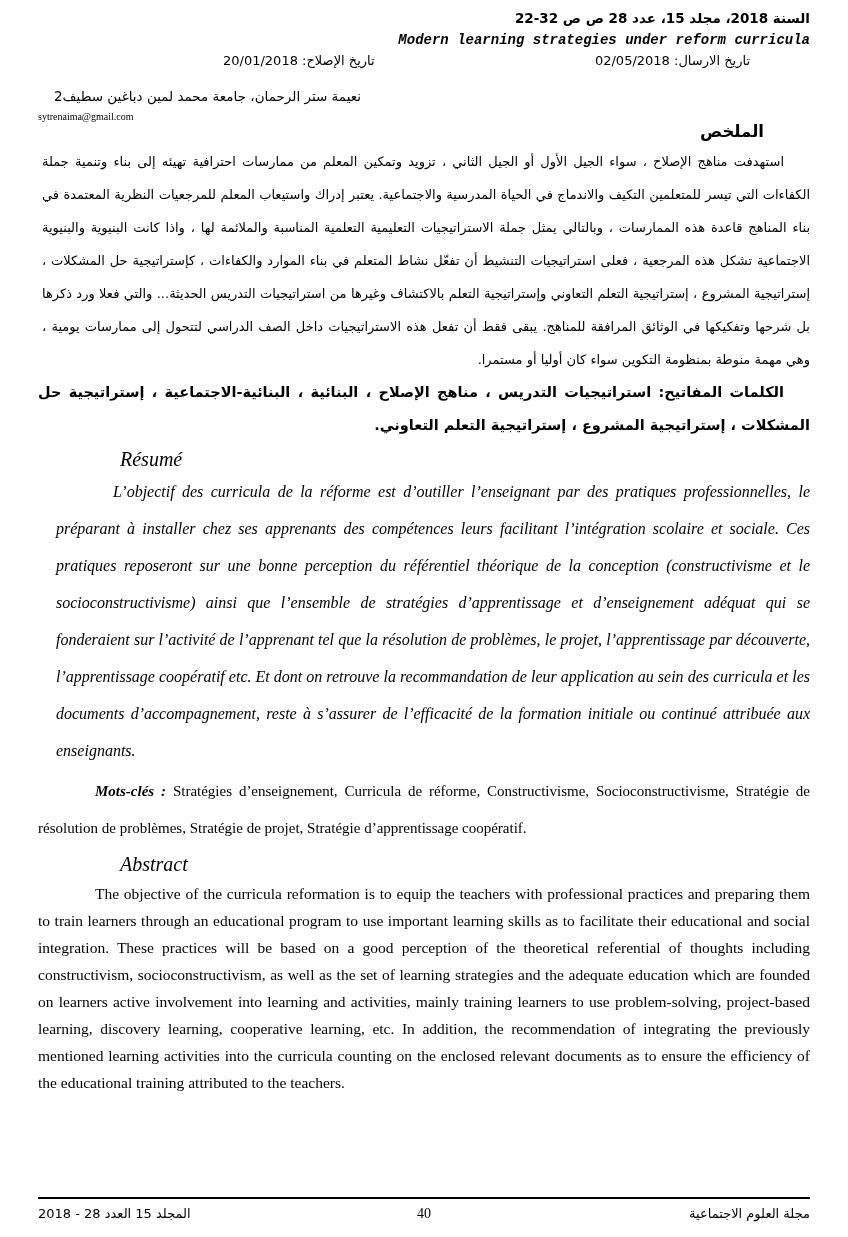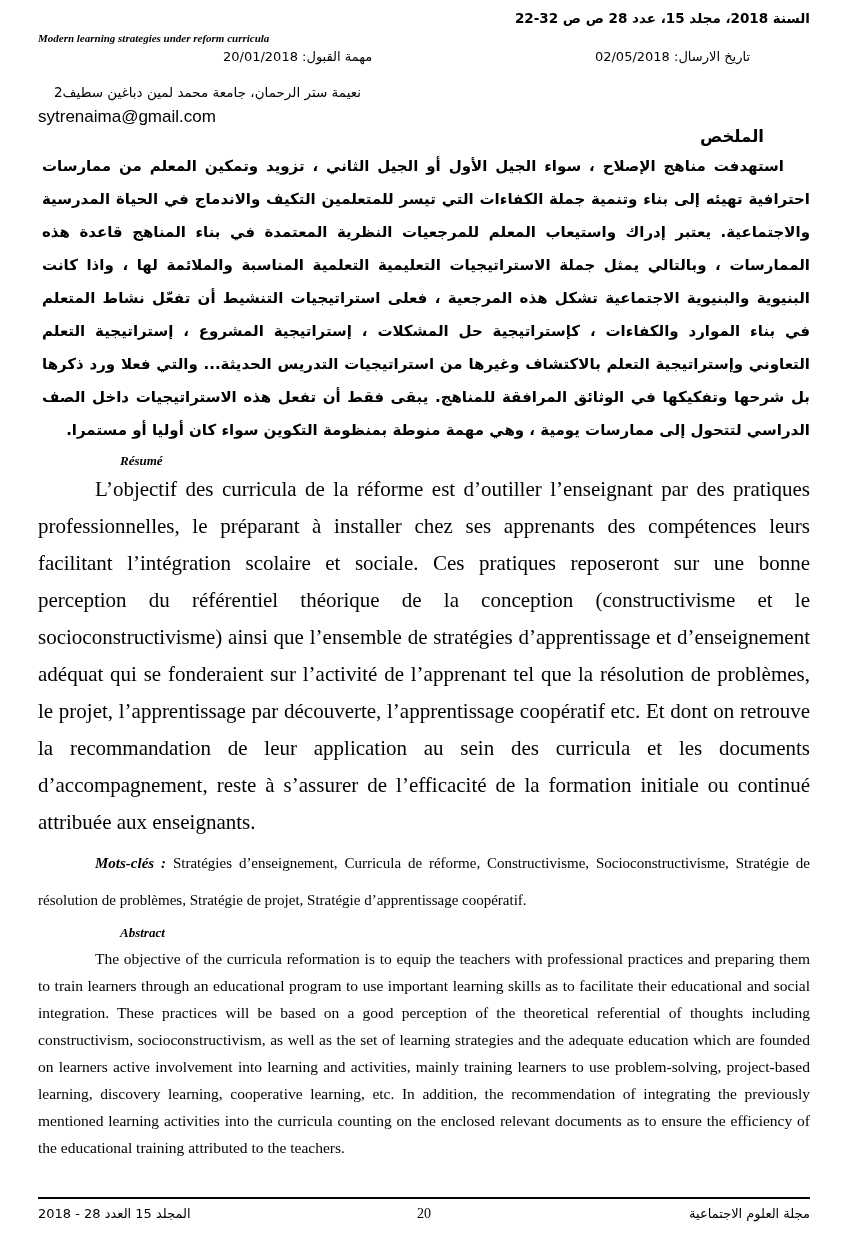--- a/index.html
+++ b/index.html
@@ -21,73 +21,73 @@
     font-weight: bold; font-size: 13.5px;
     padding-top: 10px;
   }
   .title-ar {
     direction: rtl; text-align: center;
     font-family: "DejaVu Sans", sans-serif;
     font-weight: normal; font-size: 29px;
     margin: 14px 0 0 0;
   }
   .title-en {
-    text-align: left;
-    font-family: Liberation Serif, serif;
-    font-style: italic; font-weight: bold; font-size: 11px;
+    text-align: right;
+    font-family: Liberation Mono, monospace;
+    font-style: italic; font-weight: bold; font-size: 14px;
     margin: 6px 0 0 0;
   }
   .dates-row {
     direction: rtl;
     display: flex; justify-content: space-between;
     padding: 5px 60px 0 185px;
     font-family: "DejaVu Sans", sans-serif;
     font-size: 13px;
   }
   .date-item { white-space: nowrap; }
   .author-line {
     direction: rtl; text-align: left;
     font-family: "DejaVu Sans", sans-serif;
     font-size: 13.5px;
     margin-top: 20px; padding-left: 16px;
   }
   .email-line {
-    font-family: Liberation Sans, sans-serif;
-    font-size: 17px; margin-top: 7px;
+    font-family: Liberation Serif, serif;
+    font-size: 10px; margin-top: 7px;
   }
   .ar-heading {
     direction: rtl; text-align: right;
     font-family: "DejaVu Sans", sans-serif;
     font-weight: bold; font-size: 16.5px;
     padding-left: 0; padding-right: 46px;
   }
   .ar-body {
     direction: rtl; text-align: justify;
     font-family: "DejaVu Sans", sans-serif;
-    font-weight: bold; font-size: 15px;
+    font-weight: normal; font-size: 13px;
     line-height: 33px; text-indent: 26px;
     margin: 4px 0 0 4px;
   }
   .ar-keywords {
     direction: rtl; text-align: justify;
     font-family: "DejaVu Sans", sans-serif;
     font-weight: bold; font-size: 14.5px;
     line-height: 33px; text-indent: 26px;
     margin: 0;
   }
   .latin-heading {
     font-family: "Liberation Serif", serif;
-    font-style: italic; font-weight: bold; font-size: 13px;
+    font-style: italic; font-weight: normal; font-size: 20px;
     margin: 6px 0 0 82px;
   }
   .fr-body {
     font-family: "Liberation Serif", serif;
-    font-size: 21px;
+    font-style: italic; font-size: 16px;
     line-height: 37px; text-align: justify; text-indent: 57px;
-    margin: 2px 0 0 0;
+    margin: 2px 0 0 18px;
   }
   .fr-keywords {
     font-family: "Liberation Serif", serif;
     font-size: 15px; line-height: 37px;
     text-align: justify; text-indent: 57px;
     margin: 4px 0 0 0;
   }
   .fr-keywords .kw-label { font-style: italic; font-weight: bold; }
   .en-body {
     font-family: "Liberation Serif", serif;
@@ -115,43 +115,44 @@
 
 
   <h2 class="title-en">Modern learning strategies under reform curricula</h2>
 
   <div class="dates-row">
     <span class="date-item">
       <span>تاريخ الارسال:</span>
       <span>02/05/2018</span>
     </span>
     <span class="date-item">
-      <span>مهمة القبول:</span>
+      <span>تاريخ الإصلاح:</span>
       <span>20/01/2018</span>
     </span>
   </div>
 
   <div class="author-line">نعيمة ستر الرحمان، جامعة محمد لمين دباغين سطيف2</div>
 
   <div class="email-line">sytrenaima@gmail.com</div>
 
   <div class="ar-heading">الملخص</div>
 
   <p class="ar-body">استهدفت مناهج الإصلاح ، سواء الجيل الأول أو الجيل الثاني ، تزويد وتمكين المعلم من ممارسات احترافية تهيئه إلى بناء وتنمية جملة الكفاءات التي تيسر للمتعلمين التكيف والاندماج في الحياة المدرسية والاجتماعية. يعتبر إدراك واستيعاب المعلم للمرجعيات النظرية المعتمدة في بناء المناهج قاعدة هذه الممارسات ، وبالتالي يمثل جملة الاستراتيجيات التعليمية التعلمية المناسبة والملائمة لها ، واذا كانت البنيوية والبنيوية الاجتماعية تشكل هذه المرجعية ، فعلى استراتيجيات التنشيط أن تفعّل نشاط المتعلم في بناء الموارد والكفاءات ، كإستراتيجية حل المشكلات ، إستراتيجية المشروع ، إستراتيجية التعلم التعاوني وإستراتيجية التعلم بالاكتشاف وغيرها من استراتيجيات التدريس الحديثة... والتي فعلا ورد ذكرها بل شرحها وتفكيكها في الوثائق المرافقة للمناهج. يبقى فقط أن تفعل هذه الاستراتيجيات داخل الصف الدراسي لتتحول إلى ممارسات يومية ، وهي مهمة منوطة بمنظومة التكوين سواء كان أوليا أو مستمرا.</p>
 
+  <p class="ar-keywords"><span>الكلمات المفاتيح:</span> <span>استراتيجيات التدريس ، مناهج الإصلاح ، البنائية ، البنائية-الاجتماعية ، إستراتيجية حل المشكلات ، إستراتيجية المشروع ، إستراتيجية التعلم التعاوني.</span></p>
 
   <div class="latin-heading">Résumé</div>
 
   <p class="fr-body">L’objectif des curricula de la réforme est d’outiller l’enseignant par des pratiques professionnelles, le préparant à installer chez ses apprenants des compétences leurs facilitant l’intégration scolaire et sociale. Ces pratiques reposeront sur une bonne perception du référentiel théorique de la conception (constructivisme et le socioconstructivisme) ainsi que l’ensemble de stratégies d’apprentissage et d’enseignement adéquat qui se fonderaient sur l’activité de l’apprenant tel que la résolution de problèmes, le projet, l’apprentissage par découverte, l’apprentissage coopératif etc. Et dont on retrouve la recommandation de leur application au sein des curricula et les documents d’accompagnement, reste à s’assurer de l’efficacité de la formation initiale ou continué attribuée aux enseignants.</p>
 
   <p class="fr-keywords"><span class="kw-label">Mots-clés :</span> <span>Stratégies d’enseignement, Curricula de réforme, Constructivisme, Socioconstructivisme, Stratégie de résolution de problèmes, Stratégie de projet, Stratégie d’apprentissage coopératif.</span></p>
 
   <div class="latin-heading">Abstract</div>
 
   <p class="en-body">The objective of the curricula reformation is to equip the teachers with professional practices and preparing them to train learners through an educational program to use important learning skills as to facilitate their educational and social integration. These practices will be based on a good perception of the theoretical referential of thoughts including constructivism, socioconstructivism, as well as the set of learning strategies and the adequate education which are founded on learners active involvement into learning and activities, mainly training learners to use problem-solving, project-based learning, discovery learning, cooperative learning, etc. In addition, the recommendation of integrating the previously mentioned learning activities into the curricula counting on the enclosed relevant documents as to ensure the efficiency of the educational training attributed to the teachers.</p>
 
   <div class="footer">
     <span class="volume">المجلد 15 العدد 28 - 2018</span>
-    <span class="pageno">20</span>
+    <span class="pageno">40</span>
     <span class="journal">مجلة العلوم الاجتماعية</span>
   </div>
 
 </div>
 
 </body></html>

